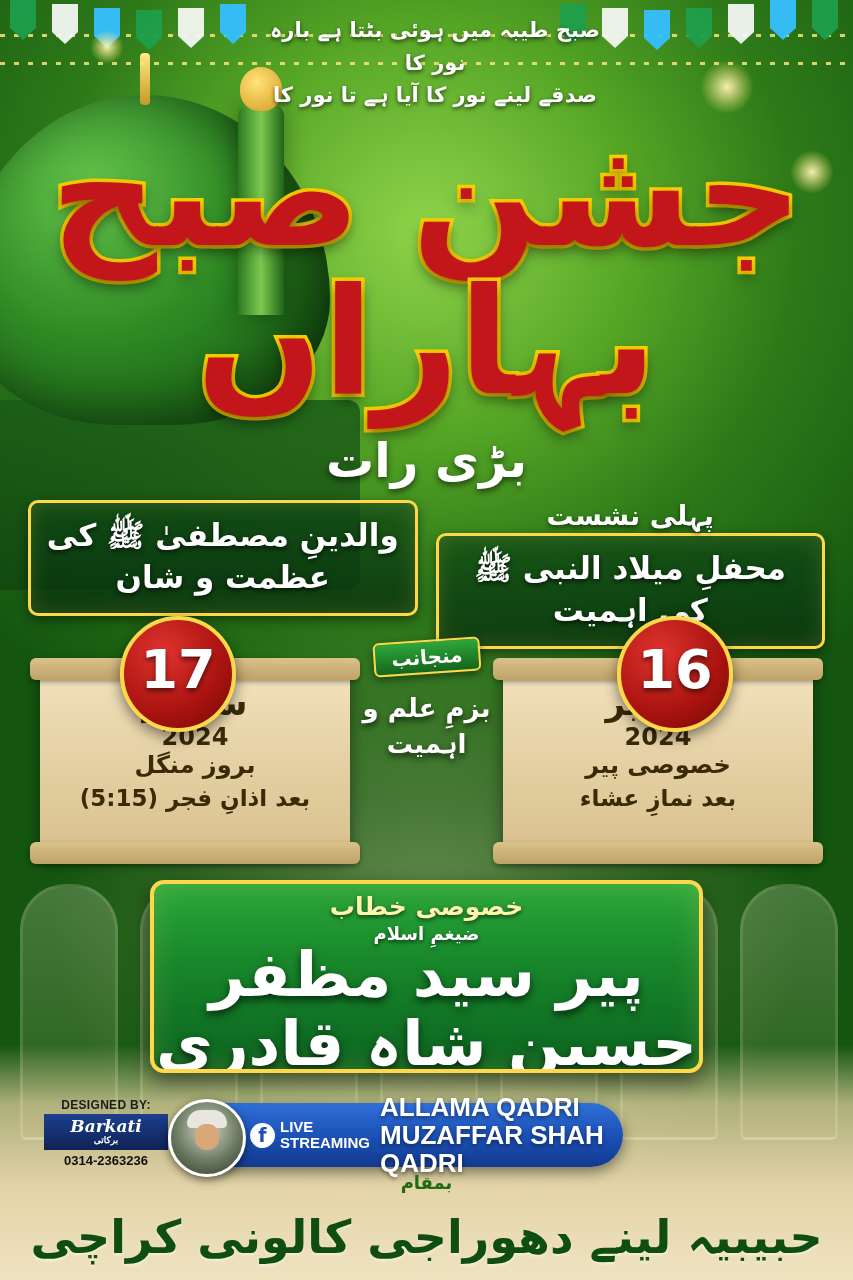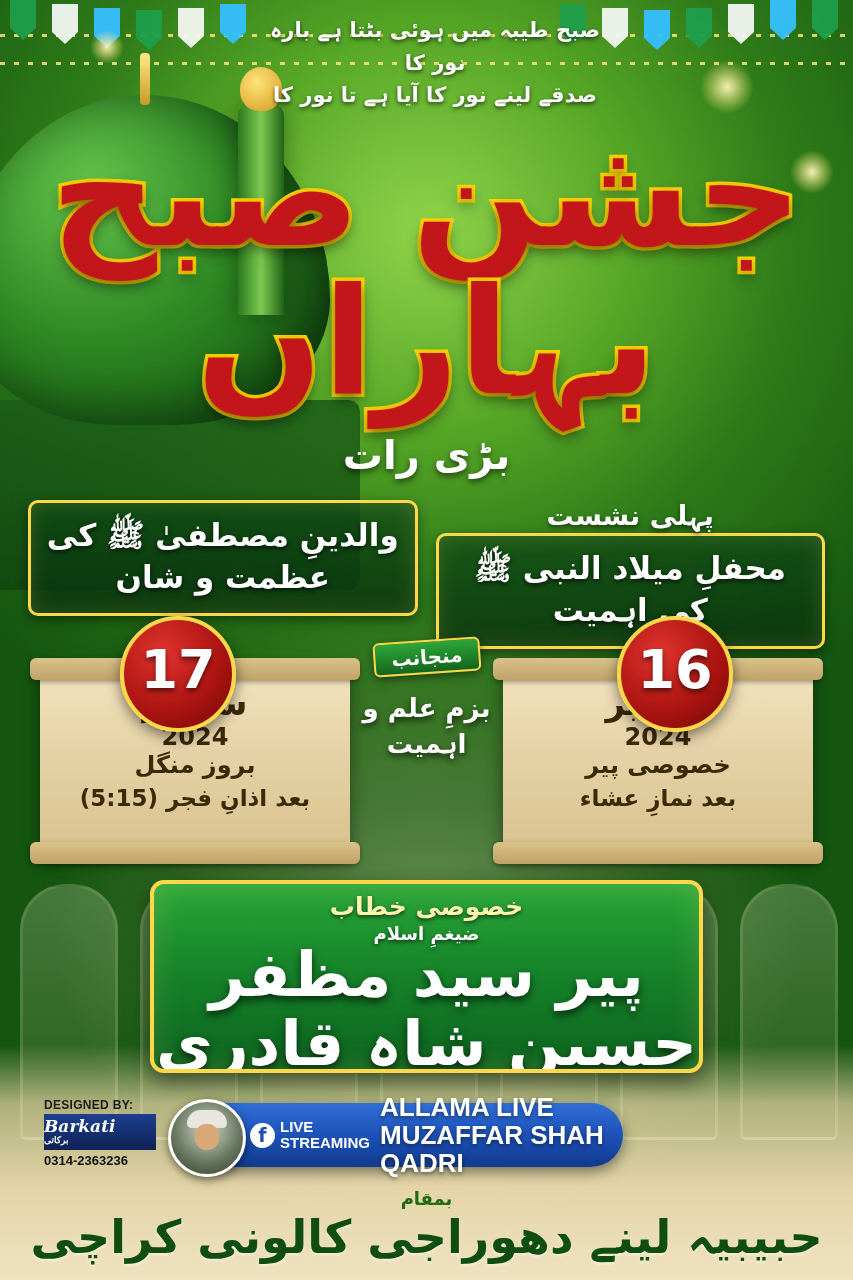--- a/index.html
+++ b/index.html
@@ -147,21 +147,21 @@
     -webkit-text-stroke: 7px #ffd400;
     paint-order: stroke fill;
     text-shadow: 0 6px 14px rgba(0,0,0,.5);
   }
   .title-sub {
     position: absolute;
     left: 0; right: 0; top: 432px;
     text-align: center;
     direction: rtl;
     font-family: "DejaVu Sans", sans-serif;
-    font-size: 40px;
+    font-size: 48px;
     font-weight: 700;
     color: #ffffff;
     text-shadow: 0 3px 6px rgba(0,0,0,.6);
   }
   
   .sessions {
     position: absolute;
     left: 28px; right: 28px; top: 500px;
     display: flex;
     flex-direction: row;
@@ -324,22 +324,22 @@
     font-weight: 700;
     line-height: 1.12;
     color: #ffffff;
     text-shadow: 0 4px 9px rgba(0,0,0,.65);
     margin-top: -4px;
   }
   
   .designer {
     position: absolute;
     left: 44px; top: 1098px;
-    width: 112px;
-    text-align: left;
+    width: 124px;
+    text-align: center;
   }
   .designer-label {
     font-family: "Liberation Sans", sans-serif;
     font-size: 12px;
     font-weight: 700;
     color: #1c1c1c;
     letter-spacing: .3px;
   }
   .designer-logo {
     margin-top: 2px;
@@ -440,21 +440,21 @@
     left: 0; right: 0; bottom: 16px;
     text-align: center;
     direction: rtl;
     font-family: "DejaVu Sans", sans-serif;
     font-weight: 700;
     color: #14540f;
   }
   .venue-badge {
     font-size: 18px;
     color: #1e6b14;
-    margin-bottom: 2px;
+    margin-bottom: 18px;
   }
   .venue-main {
     font-size: 46px;
     color: #0f4d10;
     text-shadow: 0 2px 3px rgba(255,255,255,.5);
     line-height: 1.15;
   }
 </style>
 </head>
 <body>
@@ -567,21 +567,21 @@
       <div class="face"></div>
     </div>
     <div class="fb-badge">
       <div class="fb-circle">f</div>
       <div class="fb-text">
         <div>LIVE</div>
         <div>STREAMING</div>
       </div>
     </div>
     <div class="live-name">
-      <div>ALLAMA LIVE</div>
+      <div>ALLAMA QADRI</div>
       <div>MUZAFFAR SHAH QADRI</div>
     </div>
   </div>
 
   <div class="venue">
     <div class="venue-badge">بمقام</div>
     <div class="venue-main">
       <span>حبیبیہ لینے</span>
       <span>دھوراجی کالونی کراچی</span>
     </div>

